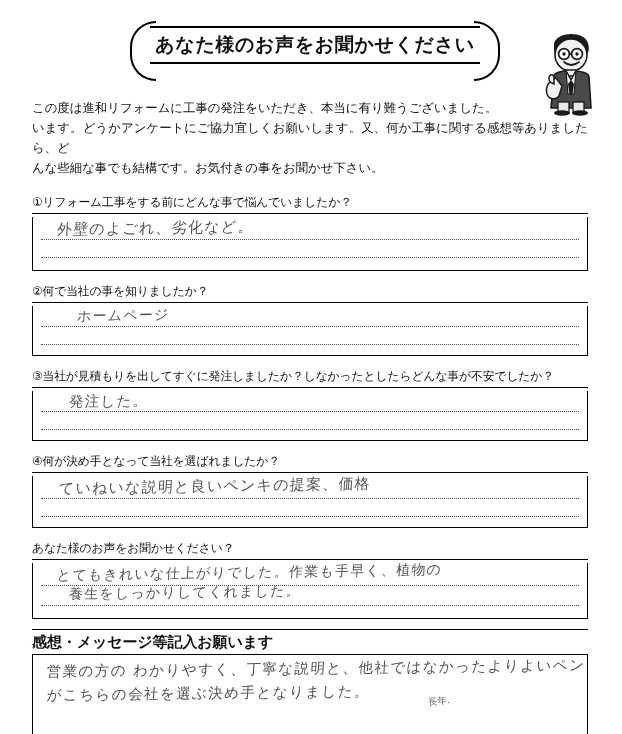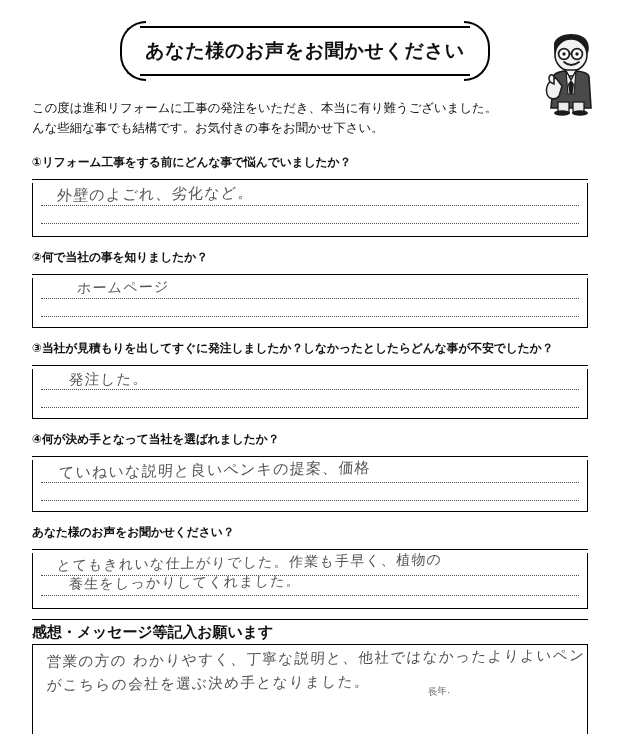--- a/index.html
+++ b/index.html
@@ -18,24 +18,24 @@
   }
 
   
   .header-area {
     position: relative;
     height: 72px;
     margin-top: 20px;
   }
   .banner {
     position: absolute;
-    left: 140px;
+    left: 150px;
     top: 6px;
     width: 330px;
-    height: 50px;
+    height: 38px;
     box-sizing: border-box;
     border-top: 2px solid #000;
     border-bottom: 2px solid #000;
     display: flex;
     align-items: center;
     justify-content: center;
   }
   
   .banner::before,
   .banner::after {
@@ -83,22 +83,22 @@
     font-size: 12.4px;
     line-height: 1.62;
     text-align: justify;
   }
   .intro p { margin: 0; }
 
   
   .q-block { margin: 0 34px 0 32px; }
   .q-label {
     font-size: 11.8px;
-    font-weight: bold;
-    padding: 3px 0 8px 0;
+    font-weight: normal;
+    padding: 3px 0 2px 0;
     border-bottom: 1.5px solid #000;
     letter-spacing: -0.1px;
     white-space: nowrap;
   }
   .answer-box {
     position: relative;
     border: 1.4px solid #000;
     border-top: none;
     margin-top: 3px;
     box-sizing: border-box;
@@ -202,20 +202,21 @@
       <rect x="26" y="78" width="11" height="11" fill="#e9e9e9" stroke="#1b1b1b" stroke-width="1.3"></rect>
       <rect x="41" y="78" width="11" height="11" fill="#e9e9e9" stroke="#1b1b1b" stroke-width="1.3"></rect>
       <ellipse cx="30" cy="89" rx="8" ry="2.8" fill="#1b1b1b"></ellipse>
       <ellipse cx="48" cy="89" rx="8" ry="2.8" fill="#1b1b1b"></ellipse>
     </svg>
   </div>
 </div>
 
 <div class="intro">
   <p>この度は進和リフォームに工事の発注をいただき、本当に有り難うございました。</p>
+  <p>います。どうかアンケートにご協力宜しくお願いします。又、何か工事に関する感想等ありましたら、ど</p>
   <p>んな些細な事でも結構です。お気付きの事をお聞かせ下さい。</p>
 </div>
 
 <div class="gap-md"></div>
 
 <div class="q-block">
   <div class="q-label">①リフォーム工事をする前にどんな事で悩んでいましたか？</div>
   <div class="answer-box" style="height:54px;">
     <div class="rule" style="top:22px;"></div>
     <div class="rule" style="top:40px;"></div>

